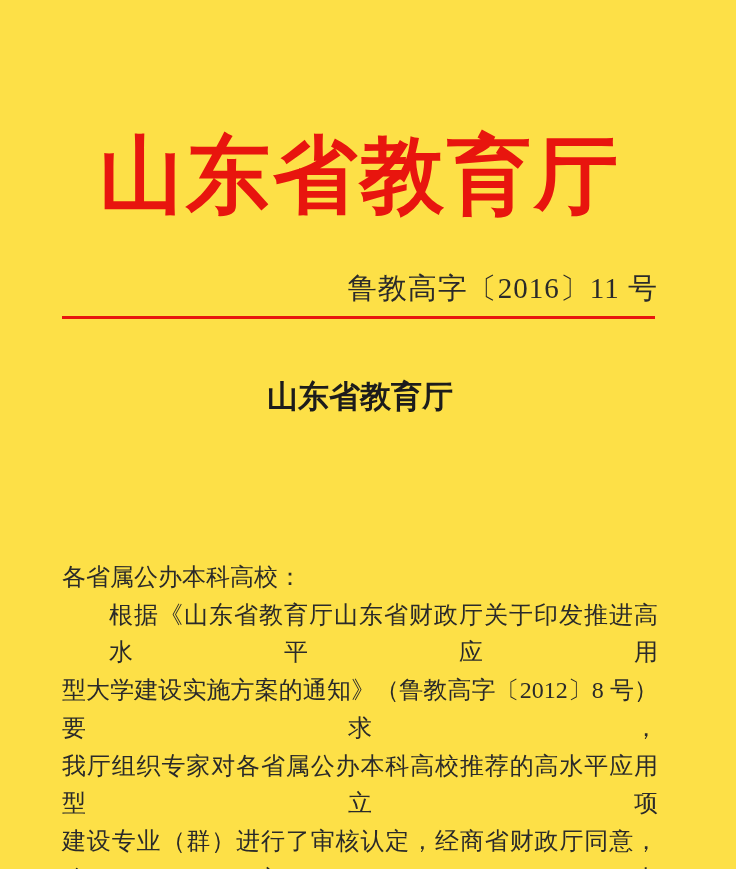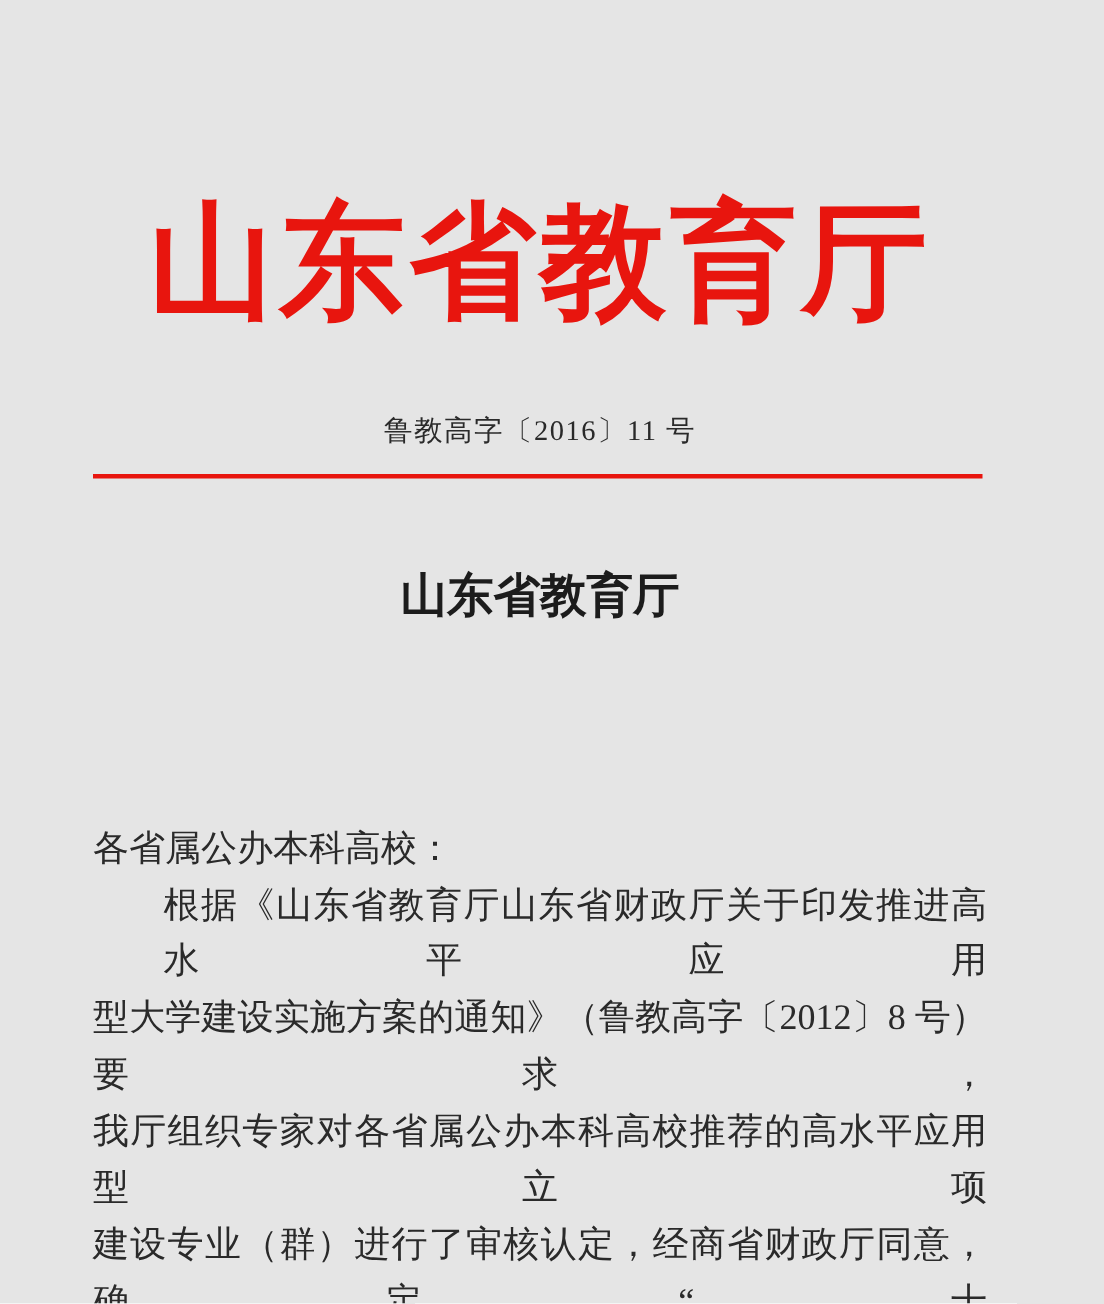--- a/index.html
+++ b/index.html
@@ -2,21 +2,21 @@
 <html><head>
 <meta charset="utf-8">
 <style>
   * { margin: 0; padding: 0; box-sizing: border-box; }
   html, body { background: #ffffff; }
   .page {
     position: relative;
     width: 736px;
     height: 869px;
     margin: 0 auto;
-    background: #e5e5e5;
+    background: #fde047;
     overflow: hidden;
     font-family: "Liberation Serif", "DejaVu Serif", serif;
     color: #222222;
   }
   .masthead {
     position: absolute;
     top: 126px;
     left: 62px;
     width: 596px;
     height: 100px;
@@ -28,22 +28,22 @@
     color: #e8150e;
     white-space: nowrap;
   }
   .doc-number {
     position: absolute;
     top: 272px;
     left: 62px;
     width: 596px;
     height: 32px;
     line-height: 32px;
-    text-align: center;
-    font-size: 19px;
+    text-align: right;
+    font-size: 29px;
     letter-spacing: 1px;
     color: #2a2a2a;
   }
   .red-divider {
     position: absolute;
     top: 316px;
     left: 62px;
     width: 593px;
     height: 3px;
     background: #e8150e;
@@ -72,20 +72,21 @@
   }
   .body-line {
     width: 596px;
     text-align: justify;
     text-align-last: justify;
     white-space: normal;
   }
   .salutation {
     text-align: center;
     text-align-last: left;
+    margin-top: 11px;
   }
   .para-first {
     padding-left: 47px;
   }
 </style>
 </head>
 <body>
 
 <div class="page">
 

